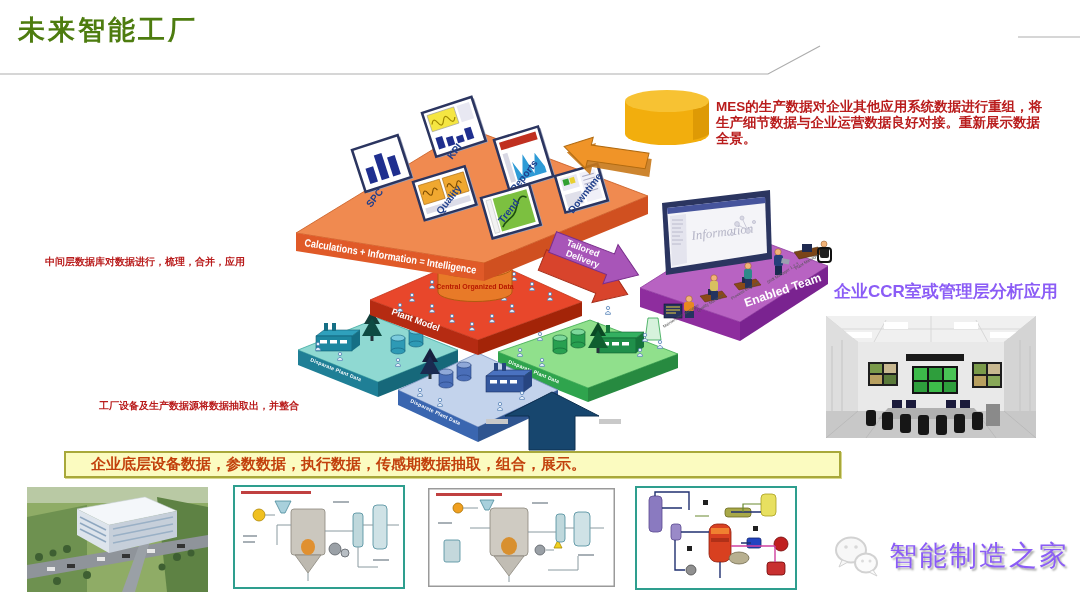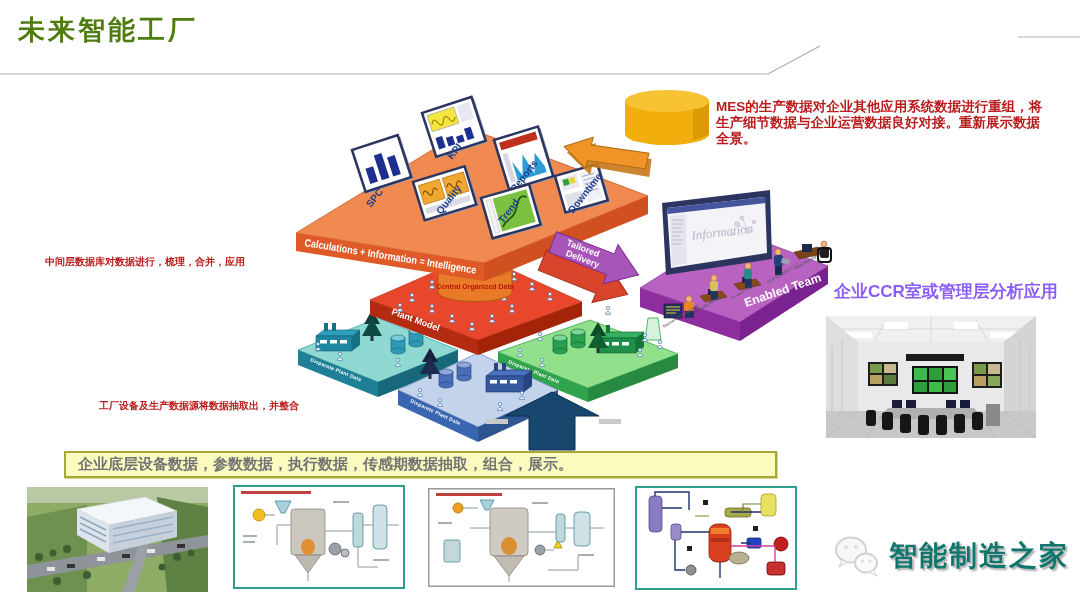--- a/index.html
+++ b/index.html
@@ -6,25 +6,25 @@
   html,body{background:#fff}
   .slide{position:relative;width:1080px;height:608px;background:#ffffff;overflow:hidden;
          font-family:"Liberation Sans",sans-serif}
   .abs{position:absolute}
   .slide-title{left:18px;top:12px;font-size:27px;font-weight:bold;color:#4d7c0f;letter-spacing:3px}
   .note{color:#b91c1c;font-weight:bold;line-height:1.2}
   .mes-note{left:716px;top:99px;width:328px;font-size:13.5px}
   .mid-note{left:45px;top:256px;font-size:10px}
   .extract-note{left:99px;top:400px;font-size:10px}
   .ccr-note{left:834px;top:280px;font-size:17px;font-weight:bold;color:#8b5cf6}
-  .banner{left:64px;top:451px;width:713px;height:27px;background:#FBFBC0;border:2px solid #A8A83A;
-          font-size:15px;font-weight:bold;color:#737373;line-height:22px;padding-left:12px;
+  .banner{left:64px;top:451px;width:777px;height:27px;background:#FBFBC0;border:2px solid #A8A83A;
+          font-size:15px;font-weight:bold;color:#c2410c;line-height:22px;padding-left:25px;
           box-shadow:1px 1px 0 #d8d890}
   .watermark{left:833px;top:534px;display:flex;align-items:center;gap:8px}
-  .watermark-text{font-size:28px;font-weight:bold;color:#0f766e;letter-spacing:2px;
+  .watermark-text{font-size:28px;font-weight:normal;color:#8b5cf6;letter-spacing:2px;
           text-shadow:2px 2px 2px #ABABAB, -1px -1px 1px #ffffff}
   svg{display:block}
   .mlabel{font-size:10px;font-weight:bold;fill:#1F3F8C}
   .edge-label{font-size:5px;font-weight:bold;fill:#ffffff;letter-spacing:.3px}
   .role-label{font-size:4.2px;fill:#555}
 </style>
 </head>
 <body>
 
 <div class="slide">

